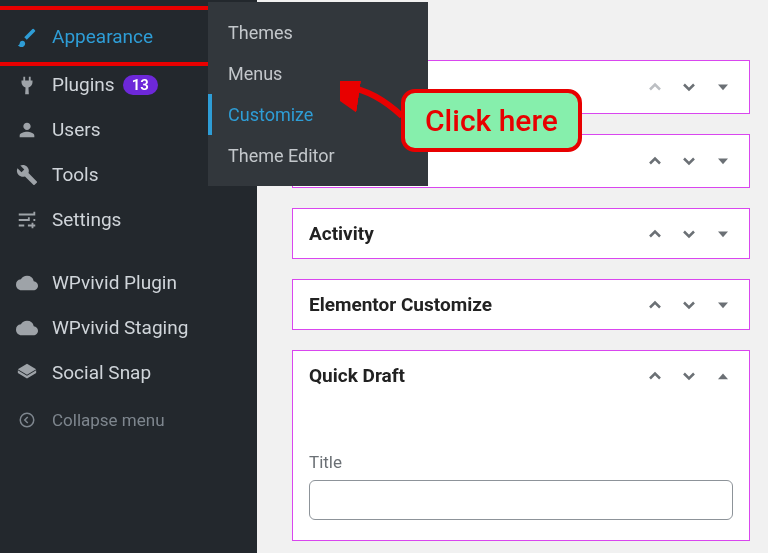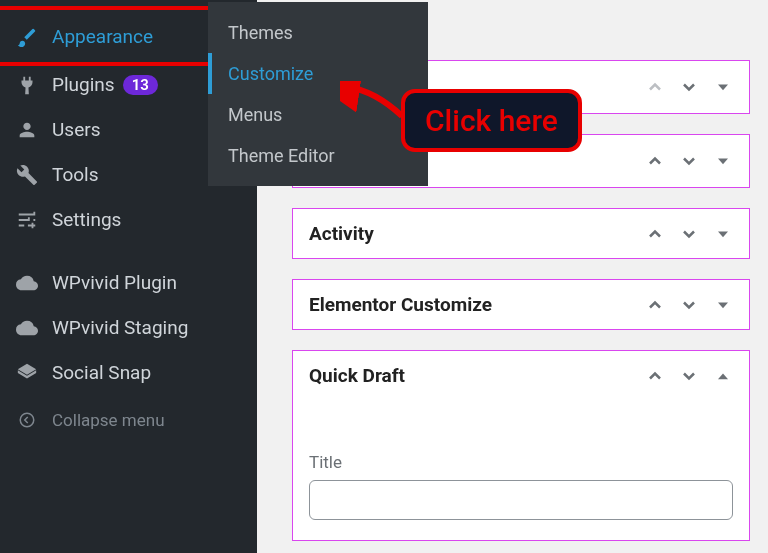--- a/index.html
+++ b/index.html
@@ -20,21 +20,21 @@
   .main { flex: 1; padding: 60px 18px 18px 35px; background: #f1f1f1; }
   .panel { background: #fff; border: 1px solid #d946ef; margin-bottom: 20px; }
   .panel-header { display: flex; align-items: center; padding: 13px 16px; }
   .panel-title { font-size: 19px; font-weight: 700; color: #222; flex: 1; }
   .panel-actions { display: flex; align-items: center; gap: 14px; }
   .panel-actions svg { width: 20px; height: 20px; cursor: pointer; }
   .panel-body { padding: 4px 16px 20px 16px; margin-top: 48px; }
   .field-label { font-size: 17px; color: #6b7075; margin-bottom: 8px; display: block; }
   .text-input { width: 100%; border: 1px solid #8d9399; border-radius: 6px; padding: 10px; font-size: 16px; background: #fff; }
   .empty-panel { height: 52px; }
-  .callout { position: absolute; left: 401px; top: 89px; background: #0f172a; border: 4px solid #e80000; border-radius: 14px; padding: 10px 20px; font-size: 30px; font-weight: 500; color: #e80000; z-index: 20; white-space: nowrap; }
+  .callout { position: absolute; left: 401px; top: 89px; background: #86efac; border: 4px solid #e80000; border-radius: 14px; padding: 10px 20px; font-size: 30px; font-weight: 500; color: #e80000; z-index: 20; white-space: nowrap; }
   .arrow { position: absolute; left: 340px; top: 81px; z-index: 19; }
 </style>
 </head>
 <body>
 
 <div class="layout">
   <div class="sidebar">
 
     <div class="sidebar-item highlight">
       <span class="icon">
@@ -212,22 +212,22 @@
         <label class="field-label">Title</label>
         <input type="text" class="text-input" style="">
       </div>
     </div>
 
   </div>
 </div>
 
 <div class="submenu">
   <div class="submenu-item">Themes</div>
+  <div class="submenu-item">Menus</div>
   <div class="submenu-item active">Customize</div>
-  <div class="submenu-item">Menus</div>
   <div class="submenu-item">Theme Editor</div>
 </div>
 
 <svg class="arrow" width="70" height="55" viewBox="0 0 70 55">
   <defs>
       <marker id="ah" markerWidth="8" markerHeight="8" refX="2" refY="4" orient="auto">
         <polygon points="0 0, 8 4, 0 8" fill="#e80000"></polygon>
       </marker>
     </defs>
   <path d="M62 35 Q 35 10 8 6" stroke="#e80000" stroke-width="6" fill="none" marker-end="url(#ah)"></path>

